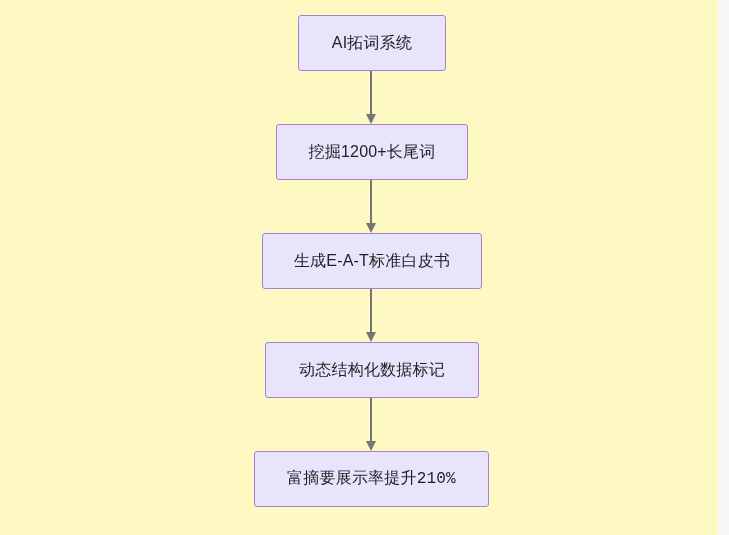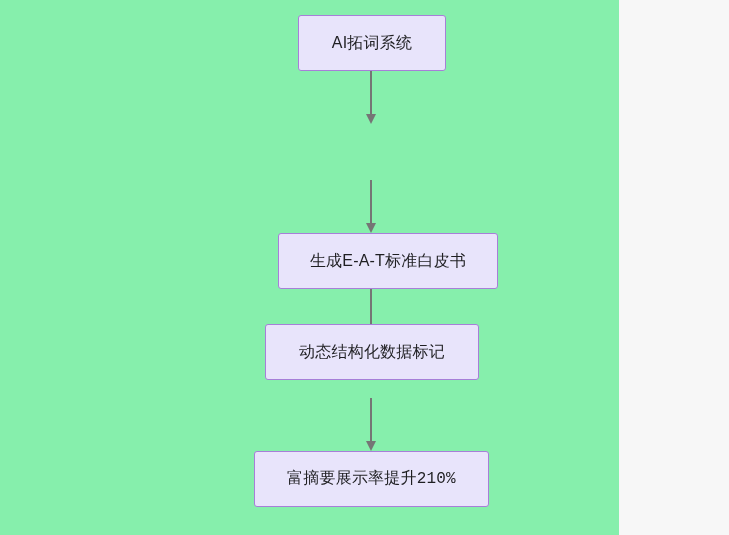--- a/index.html
+++ b/index.html
@@ -9,23 +9,23 @@
   body {
     width: 729px;
     height: 535px;
     background: #f7f7f7;
     font-family: "Liberation Sans", "DejaVu Sans", sans-serif;
     overflow: hidden;
   }
 
   #flowchart-canvas {
     position: relative;
-    width: 619px;
+    width: 718px;
     height: 535px;
-    background: #86efac;
+    background: #fef9c3;
   }
 
   
   .node {
     position: absolute;
     box-sizing: border-box;
     height: 56px;
     background: #e8e4fb;
     border: 1.5px solid #a77fd8;
     border-radius: 3px;
@@ -37,22 +37,22 @@
   .node-label {
     font-size: 16px;
     line-height: 1;
     color: #1f1f22;
     white-space: nowrap;
     letter-spacing: 0.2px;
   }
 
   .node-1 { left: 298px; top: 15px;  width: 148px; }
   .node-2 { left: 276px; top: 124px; width: 192px; }
-  .node-3 { left: 262px; top: 233px; width: 220px; margin-left: 16px; }
-  .node-4 { left: 265px; top: 324px; width: 214px; font-family: Liberation Serif, serif; }
+  .node-3 { left: 262px; top: 233px; width: 220px; }
+  .node-4 { left: 265px; top: 342px; width: 214px; font-family: Liberation Serif, serif; }
   .node-5 { left: 254px; top: 451px; width: 235px; font-family: Liberation Mono, monospace; }
 
   
   .edge {
     position: absolute;
     left: 370px;
     width: 2px;
     background: #757575;
     z-index: 1;
   }
@@ -81,20 +81,23 @@
 
 <div id="flowchart-canvas">
 
   <div class="node node-1">
     <span class="node-label">AI拓词系统</span>
   </div>
 
   <div class="edge edge-1"></div>
   <div class="arrowhead arrowhead-1"></div>
 
+  <div class="node node-2">
+    <span class="node-label">挖掘1200+长尾词</span>
+  </div>
 
   <div class="edge edge-2"></div>
   <div class="arrowhead arrowhead-2"></div>
 
   <div class="node node-3">
     <span class="node-label">生成E-A-T标准白皮书</span>
   </div>
 
   <div class="edge edge-3"></div>
   <div class="arrowhead arrowhead-3"></div>

